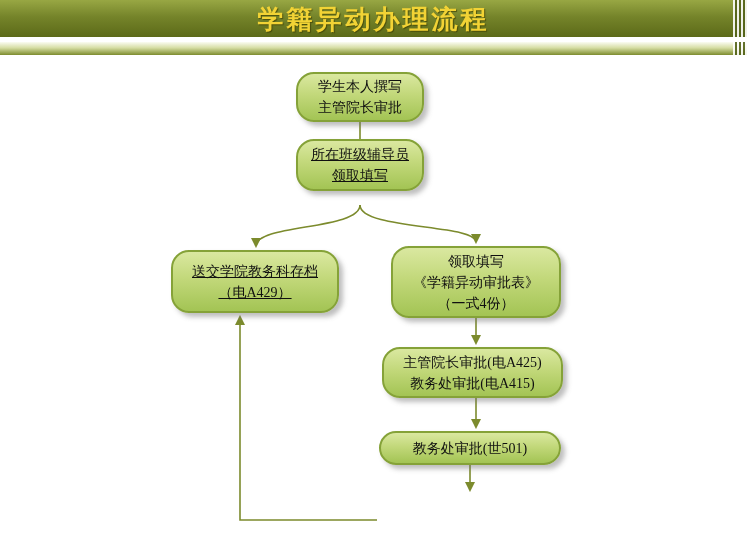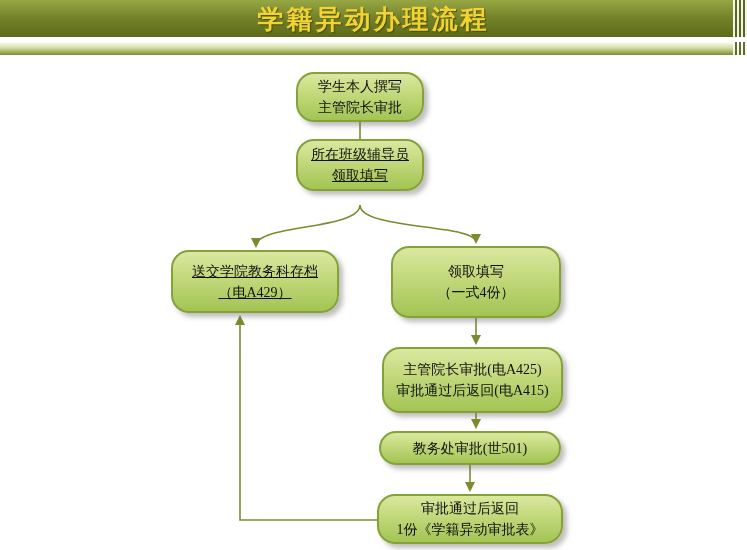--- a/index.html
+++ b/index.html
@@ -114,30 +114,27 @@
     <span>领取填写</span>
   </div>
 
   <div class="fbox" style="left:171px; top:250px; width:168px; height:63px;text-decoration:underline;">
     <span>送交学院教务科存档</span>
     <span>（电A429）</span>
   </div>
 
   <div class="fbox" style="left:391px; top:246px; width:170px; height:72px;">
     <span>领取填写</span>
+    <span>《学籍异动审批表》</span>
     <span>（一式4份）</span>
   </div>
 
-  <div class="fbox" style="left:382px; top:347px; width:181px; height:66px;">
+  <div class="fbox" style="left:382px; top:347px; width:181px; height:51px;justify-content:flex-end;">
     <span>主管院长审批(电A425)</span>
-    <span>审批通过后返回(电A415)</span>
+    <span>教务处审批(电A415)</span>
   </div>
 
   <div class="fbox" style="left:379px; top:431px; width:182px; height:34px;align-items:center;">
     <span>教务处审批(世501)</span>
   </div>
 
-  <div class="fbox" style="left:377px; top:494px; width:186px; height:50px;">
-    <span>审批通过后返回</span>
-    <span>1份《学籍异动审批表》</span>
-  </div>
 
 </div>
 
 </body></html>

